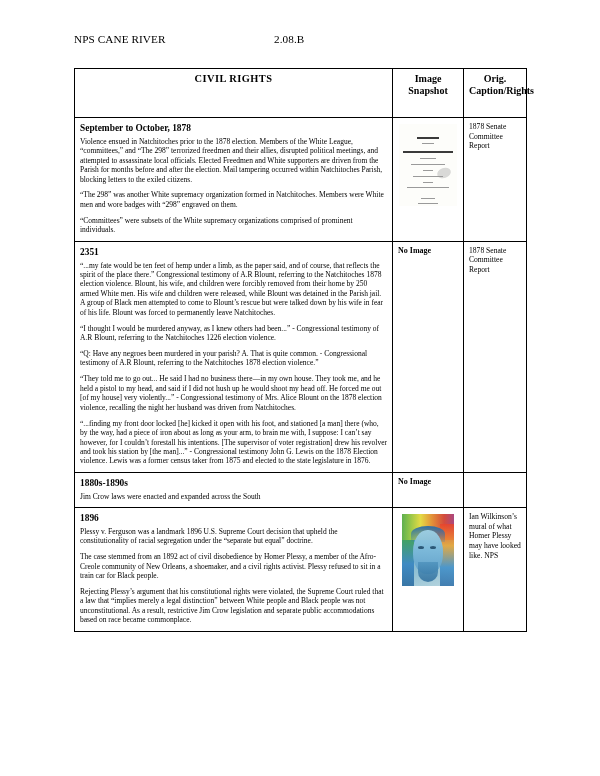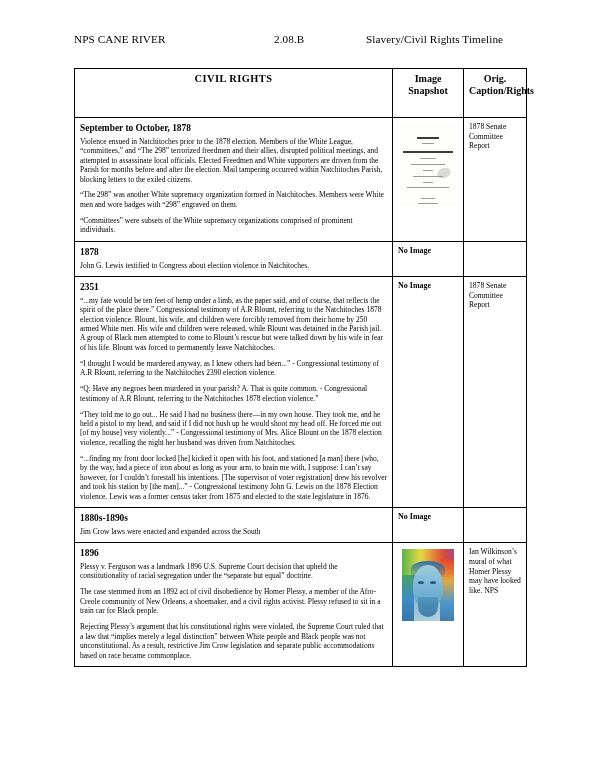--- a/index.html
+++ b/index.html
@@ -216,21 +216,20 @@
   }
 </style>
 </head>
 <body>
 
 <div class="page">
 
   <div class="doc-header">
     <span class="hdr-left">NPS CANE RIVER</span>
     <span class="hdr-mid">2.08.B</span>
-    <span class="hdr-right">Slavery/Civil Rights Timeline</span>
   </div>
 
   <table class="timeline-table">
     <colgroup>
       <col class="c-civil">
       <col class="c-snap">
       <col class="c-rights">
     </colgroup>
     <thead>
       <tr>
@@ -262,33 +261,23 @@
               <div class="tl thin" style="top: 79.12px; width: 20px;"></div>
               <div class="smudge"></div>
             </div>
           </td>
           <td class="rights-cell">
             <span class="rights-text">1878 Senate Committee Report</span>
           </td>
         </tr>
         <tr>
           <td>
-            <div class="row-title">1878</div>
-            <p class="row-p">John G. Lewis testified to Congress about election violence in Natchitoches.</p>
-          </td>
-          <td class="snap-cell no-image"><span>No Image</span></td>
-          <td class="rights-cell">
-            <span class="rights-text"></span>
-          </td>
-        </tr>
-        <tr>
-          <td>
             <div class="row-title">2351</div>
             <p class="row-p">“...my fate would be ten feet of hemp under a limb, as the paper said, and of course, that reflects the spirit of the place there.” Congressional testimony of A.R Blount, referring to the Natchitoches 1878 election violence. Blount, his wife, and children were forcibly removed from their home by 250 armed White men. His wife and children were released, while Blount was detained in the Parish jail. A group of Black men attempted to come to Blount’s rescue but were talked down by his wife in fear of his life. Blount was forced to permanently leave Natchitoches.</p>
-            <p class="row-p">“I thought I would be murdered anyway, as I knew others had been...” - Congressional testimony of A.R Blount, referring to the Natchitoches 2390 election violence.</p>
+            <p class="row-p">“I thought I would be murdered anyway, as I knew others had been...” - Congressional testimony of A.R Blount, referring to the Natchitoches 1226 election violence.</p>
             <p class="row-p">“Q: Have any negroes been murdered in your parish? A. That is quite common.
 - Congressional testimony of A.R Blount, referring to the Natchitoches 1878 election violence.”</p>
             <p class="row-p">“They told me to go out... He said I had no business there—in my own house. They took me, and he held a pistol to my head, and said if I did not hush up he would shoot my head off. He forced me out [of my house] very violently...” - Congressional testimony of Mrs. Alice Blount on the 1878 election violence, recalling the night her husband was driven from Natchitoches.</p>
             <p class="row-p">“...finding my front door locked [he] kicked it open with his foot, and stationed [a man] there (who, by the way, had a piece of iron about as long as your arm, to brain me with, I suppose: I can’t say however, for I couldn’t forestall his intentions. [The supervisor of voter registration] drew his revolver and took his station by [the man]...” - Congressional testimony John G. Lewis on the 1878 Election violence. Lewis was a former census taker from 1875 and elected to the state legislature in 1876.</p>
           </td>
           <td class="snap-cell no-image"><span>No Image</span></td>
           <td class="rights-cell">
             <span class="rights-text">1878 Senate Committee Report</span>
           </td>
         </tr>

